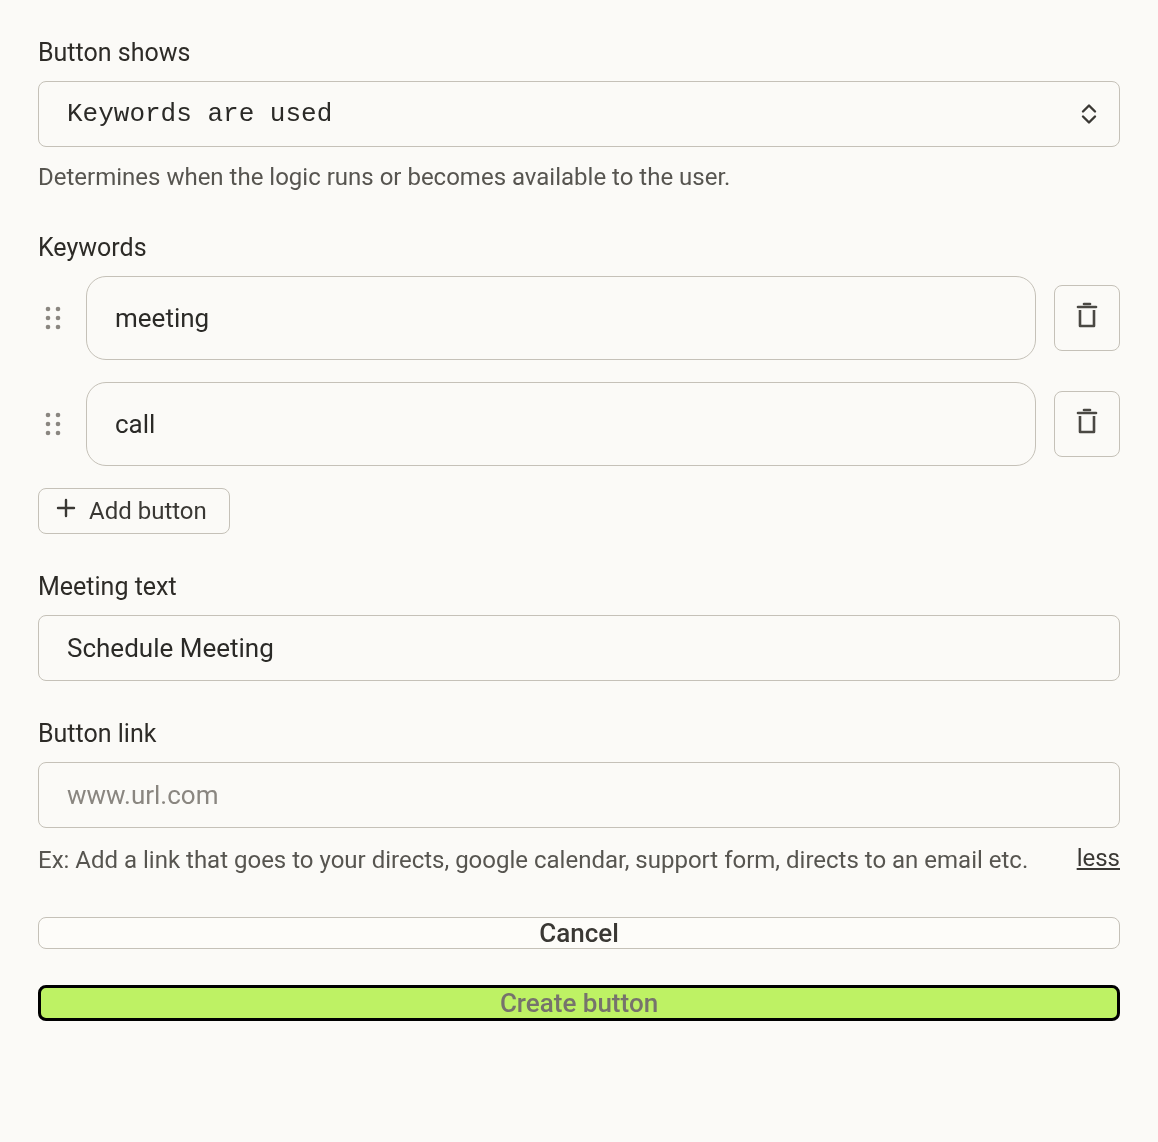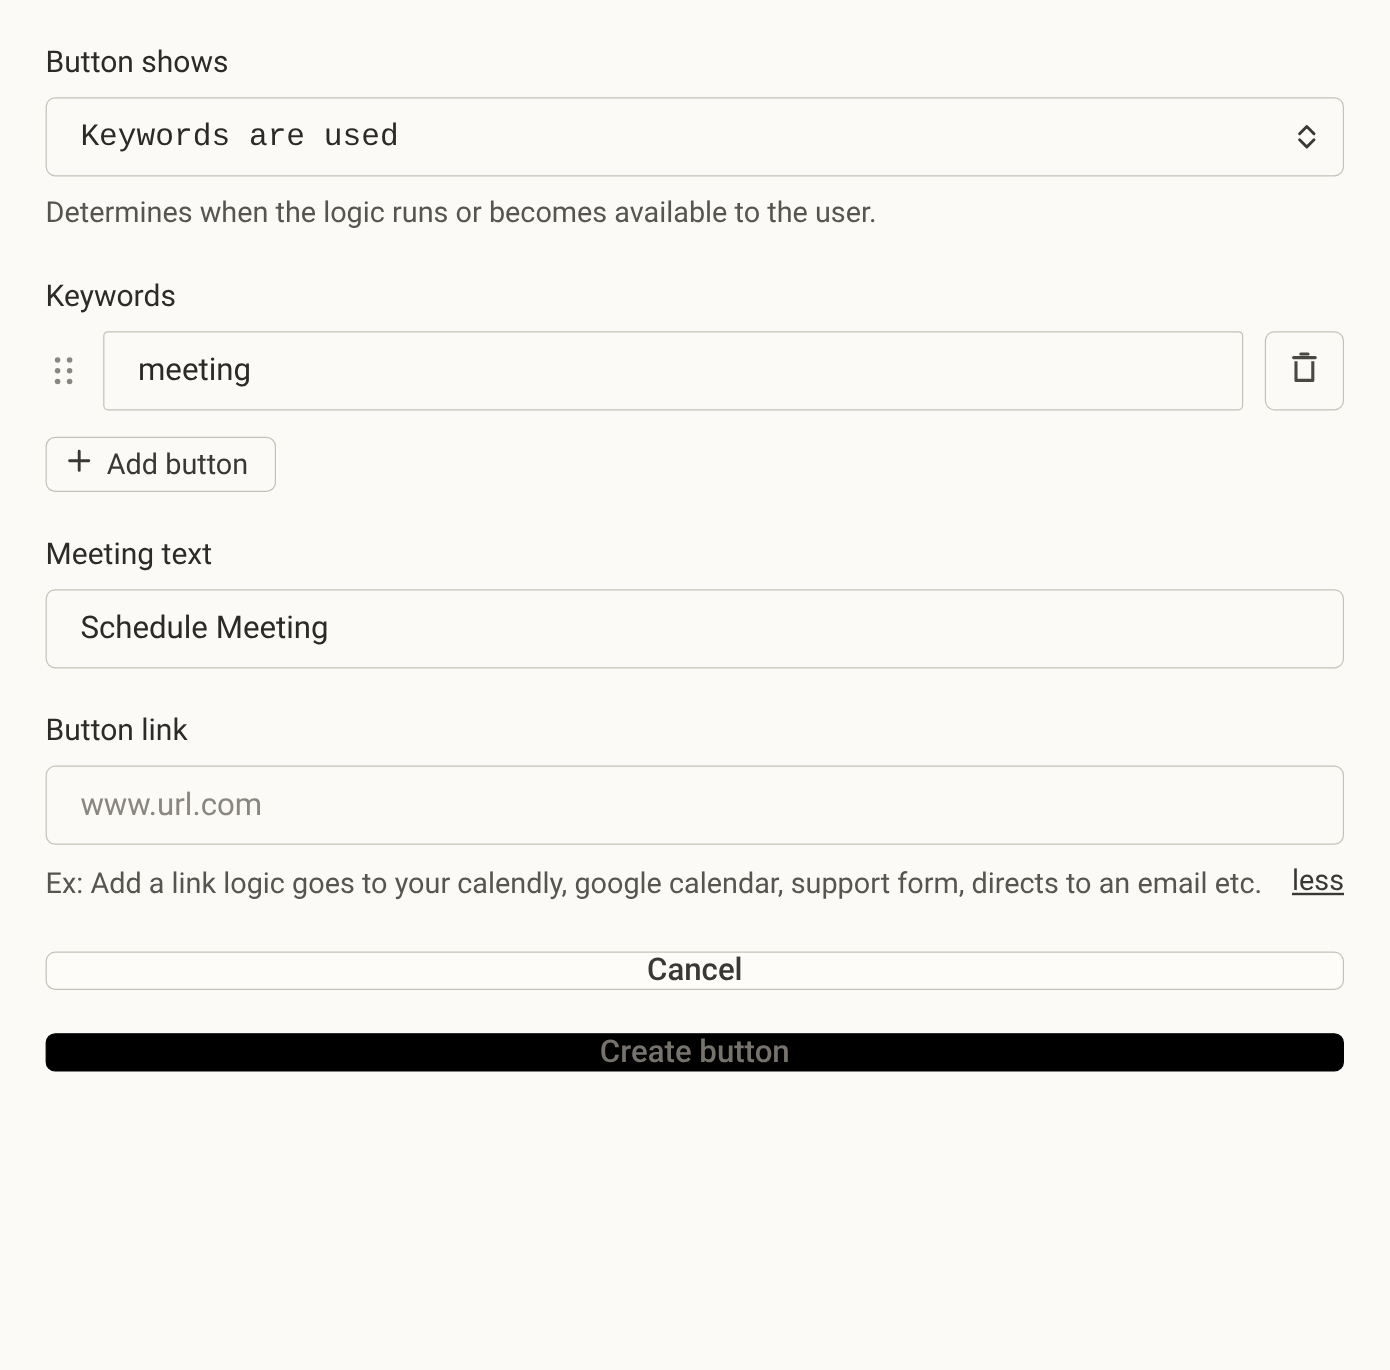--- a/index.html
+++ b/index.html
@@ -66,23 +66,23 @@
     .drag-handle {
       width: 30px;
       display: flex;
       justify-content: center;
       align-items: center;
       cursor: grab;
       color: #8a8680;
     }
     .keyword-input {
       flex: 1;
-      height: 66px;
-      border: 1px solid #c5c1b8;
-      border-radius: 4px;
+      height: 84px;
+      border: 1px solid #c5c1b8;
+      border-radius: 20px;
       background: #fbfaf7;
       font-size: 26px;
       padding: 0 28px;
       color: #2b2a27;
       font-family: inherit;
     }
     .delete-btn {
       width: 66px;
       height: 66px;
       border: 1px solid #c5c1b8;
@@ -161,22 +161,22 @@
       font-weight: 500;
       cursor: pointer;
       font-family: inherit;
     }
     .btn-cancel {
       background: #fdfcf9;
       border: 1px solid #c5c1b8;
       color: #3a3834;
     }
     .btn-create {
-      background: #000000;
-      border: 1px solid #000000;
+      background: #bef264;
+      border: 3px solid #000000;
       color: #76736c;
     }
   </style>
 </head>
 <body>
 
 <div class="section">
   <div class="label">Button shows</div>
   <div class="select-wrap">
     <button class="select-field" style="text-align:left;">Keywords are used</button>
@@ -211,41 +211,63 @@
       <span>
         <svg width="28" height="30" viewBox="0 0 28 30">
           <path d="M5 6 L23 6" stroke="#4a4843" stroke-width="2.6" stroke-linecap="round"></path>
           <path d="M11 3 L17 3" stroke="#4a4843" stroke-width="2.6" stroke-linecap="round"></path>
           <path d="M7 9 L7 25 L21 25 L21 9" stroke="#4a4843" stroke-width="2.6" fill="none" stroke-linejoin="round"></path>
         </svg>
       </span>
     </button>
   </div>
 
+  <div class="keyword-row">
+    <span class="drag-handle">
+      <svg width="20" height="30" viewBox="0 0 20 30">
+        <circle cx="5" cy="6" r="2.3" fill="#8a8680"></circle>
+          <circle cx="15" cy="6" r="2.3" fill="#8a8680"></circle>
+        <circle cx="5" cy="15" r="2.3" fill="#8a8680"></circle>
+          <circle cx="15" cy="15" r="2.3" fill="#8a8680"></circle>
+        <circle cx="5" cy="24" r="2.3" fill="#8a8680"></circle>
+          <circle cx="15" cy="24" r="2.3" fill="#8a8680"></circle>
+      </svg>
+    </span>
+    <input class="keyword-input" type="text" value="call" style="">
+    <button class="delete-btn">
+      <span>
+        <svg width="28" height="30" viewBox="0 0 28 30">
+          <path d="M5 6 L23 6" stroke="#4a4843" stroke-width="2.6" stroke-linecap="round"></path>
+          <path d="M11 3 L17 3" stroke="#4a4843" stroke-width="2.6" stroke-linecap="round"></path>
+          <path d="M7 9 L7 25 L21 25 L21 9" stroke="#4a4843" stroke-width="2.6" fill="none" stroke-linejoin="round"></path>
+        </svg>
+      </span>
+    </button>
+  </div>
 
   <button class="add-keyword-btn">
     <span>
       <svg width="22" height="22" viewBox="0 0 22 22">
         <path d="M11 3 L11 19 M3 11 L19 11" stroke="#3a3834" stroke-width="2.4" stroke-linecap="round"></path>
       </svg>
     </span>
     <span>Add button</span>
   </button>
 </div>
 
 <div class="section">
   <div class="label">Meeting text</div>
   <input class="text-input" type="text" value="Schedule Meeting" style="">
 </div>
 
 <div class="section">
   <div class="label">Button link</div>
   <input class="text-input" type="text" placeholder="www.url.com" style="">
   <div class="link-help-row">
-    <div class="link-help-text">Ex: Add a link logic goes to your calendly, google calendar, support form, directs to an email etc.</div>
+    <div class="link-help-text">Ex: Add a link that goes to your directs, google calendar, support form, directs to an email etc.</div>
     <button class="less-link">less</button>
   </div>
 </div>
 
 <div class="footer-buttons">
   <button class="btn btn-cancel">Cancel</button>
   <button class="btn btn-create">Create button</button>
 </div>
 
 </body></html>

